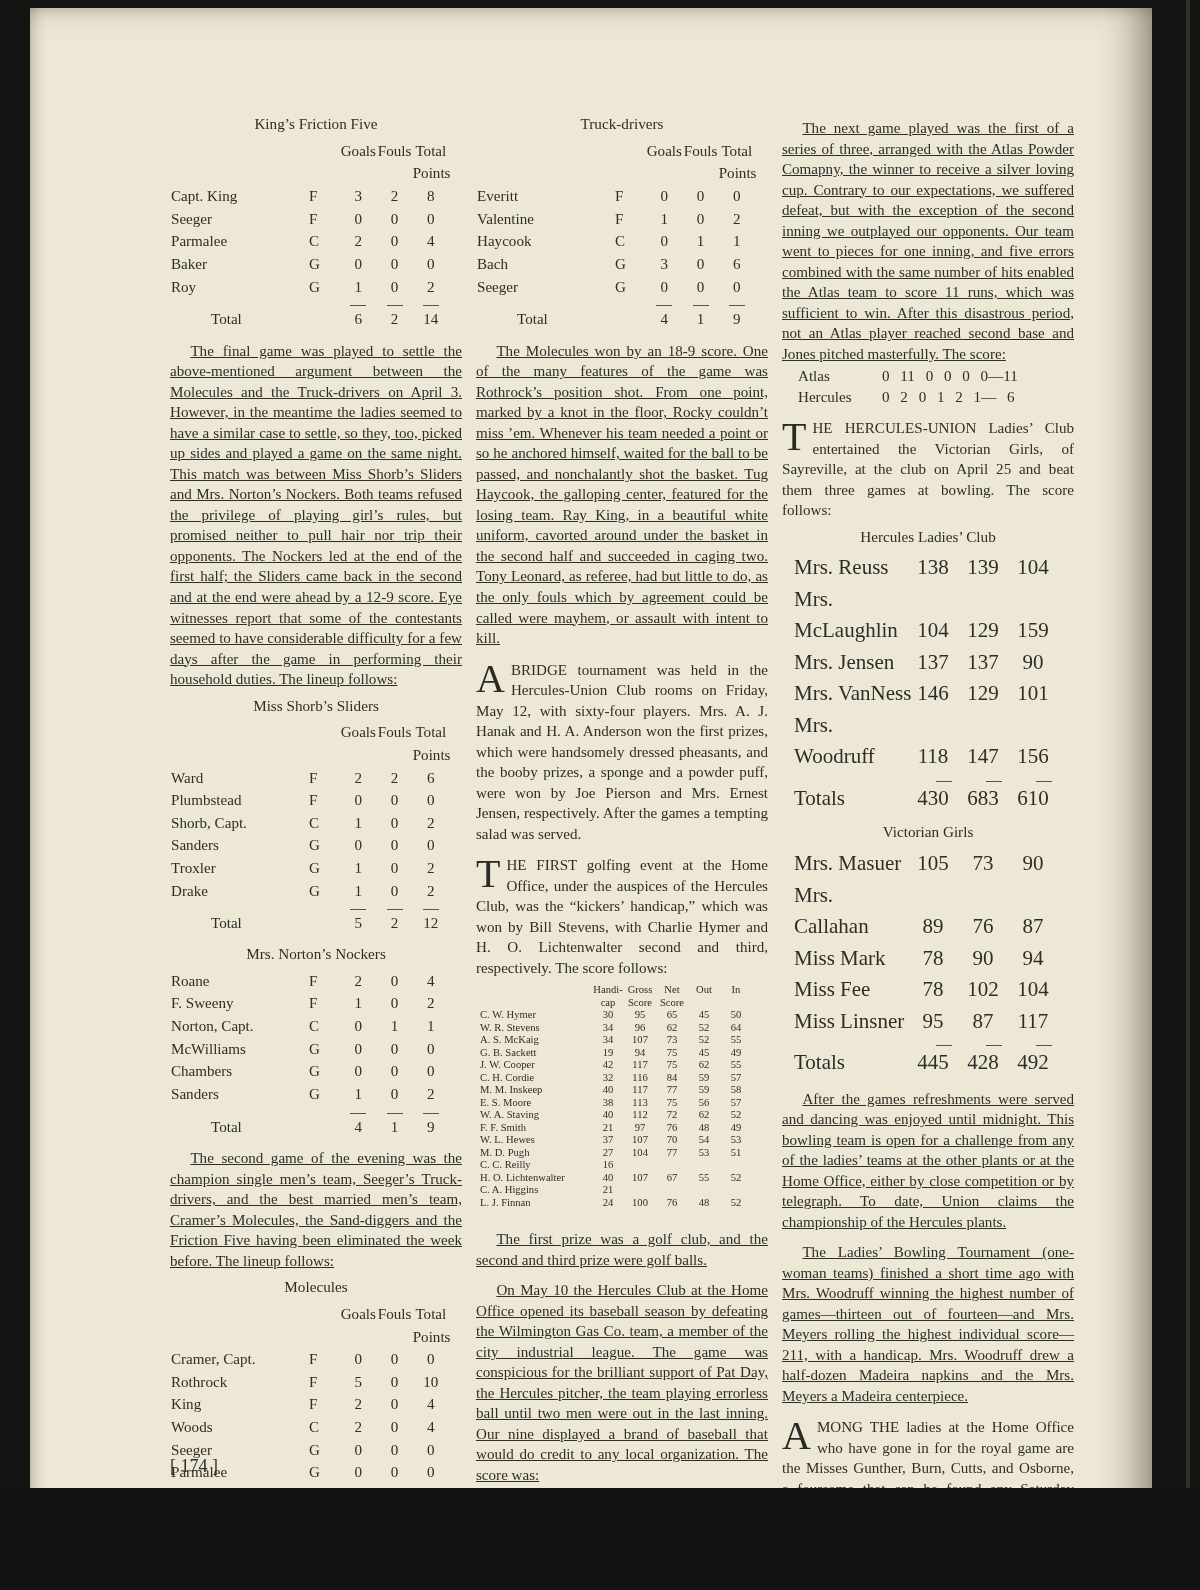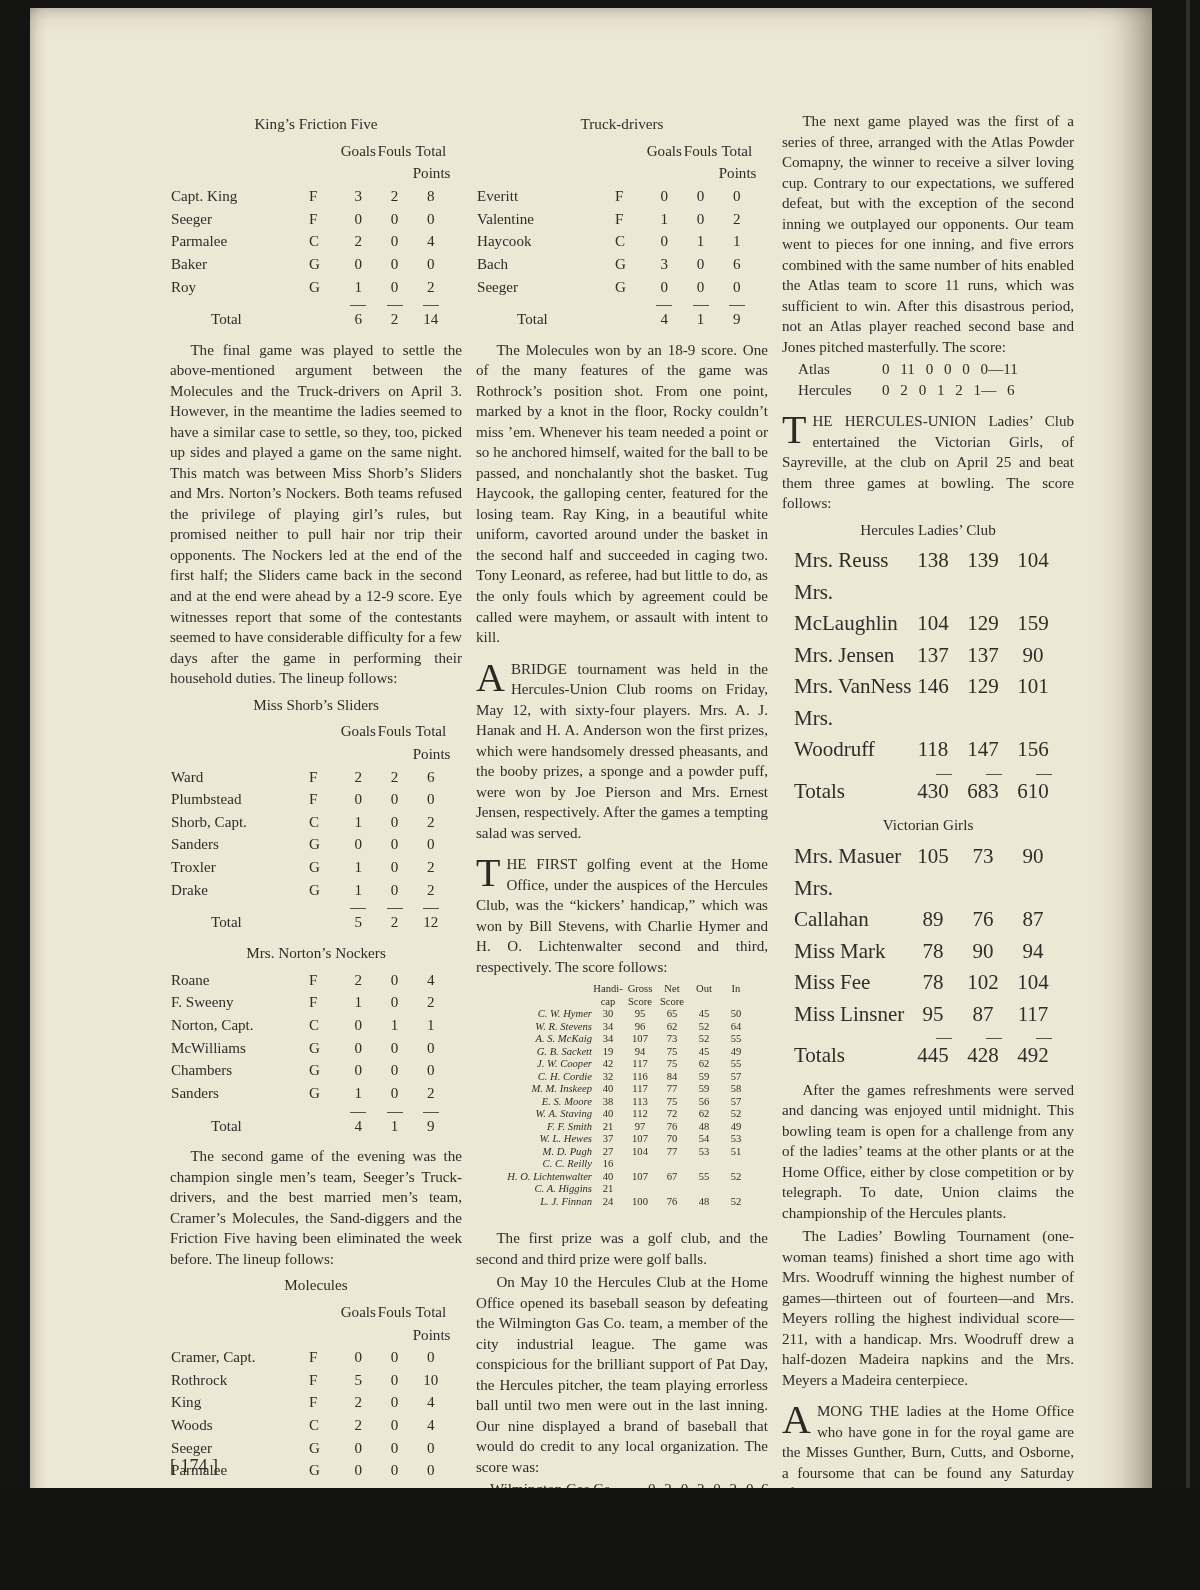--- a/index.html
+++ b/index.html
@@ -14,21 +14,21 @@
                 inset 10px 0 18px -10px rgba(45,34,16,.32),
                 inset 0 -16px 24px -14px rgba(45,34,16,.28),
                 inset 0 10px 16px -12px rgba(45,34,16,.22);
   }
   .content {
     position:absolute; left:140px; top:100px; width:904px;
     display:flex; gap:14px;
   }
   .col { flex:0 0 292px; width:292px; font-size:15.1px; line-height:1.36; color:#2f2d28; text-align:justify; }
   .tbl-title { font-size:15.2px; font-weight:normal; text-align:center; margin:6px 0 5px; }
-  .para { text-indent:1.35em; margin:3px 0 2px; }
+  .para { text-indent:1.35em; margin:10px 0 2px;text-decoration:underline; }
   .dc-para { margin:11px 0 3px; text-align:justify; }
   .dropcap { float:left; font-size:40px; line-height:33px; padding:2px 6px 0 0; color:#2b2924; }
 
   
   table.stat { border-collapse:collapse; table-layout:fixed; width:278px; margin:1px 0 9px 1px; }
   table.stat col.c-nm { width:137px; }
   table.stat col.c-ps { width:31px; }
   table.stat col.c-n  { width:36px; }
   table.stat th, table.stat td { font-weight:normal; font-size:15.1px; line-height:1.5; padding:0; text-align:left; vertical-align:bottom; }
   table.stat th.num, table.stat td.num { text-align:center; }
@@ -42,21 +42,21 @@
   table.bowl col.b-n  { width:50px; }
   table.bowl td { font-size:21px; line-height:1.5; padding:0; vertical-align:bottom; }
   table.bowl td.num { text-align:center; padding-right:8px; }
   table.bowl tr.dash td { height:10px; line-height:8px; text-align:right; padding-right:10px; }
 
   
   table.golf { border-collapse:collapse; table-layout:fixed; width:272px; margin:6px 0 20px 4px; }
   table.golf col.g-nm { width:112px; }
   table.golf col.g-n  { width:32px; }
   table.golf th, table.golf td { font-weight:normal; font-size:10.6px; line-height:1.18; padding:0; text-align:center; vertical-align:bottom; }
-  table.golf th.g-nm, table.golf td.g-nm { text-align:right;font-style:italic; }
+  table.golf th.g-nm, table.golf td.g-nm { text-align:left; }
 
   
   .score-lines { margin:1px 0 2px 14px; }
   .score-line { display:flex; }
   .score-line .team { flex:0 0 158px; }
   .score-line .line { word-spacing:5px; white-space:nowrap; }
   .score-lines.atlas { margin-left:16px; margin-bottom:6px; }
   .score-lines.atlas .team { flex:0 0 84px; }
   .score-lines.atlas .line { word-spacing:7px; }
 

